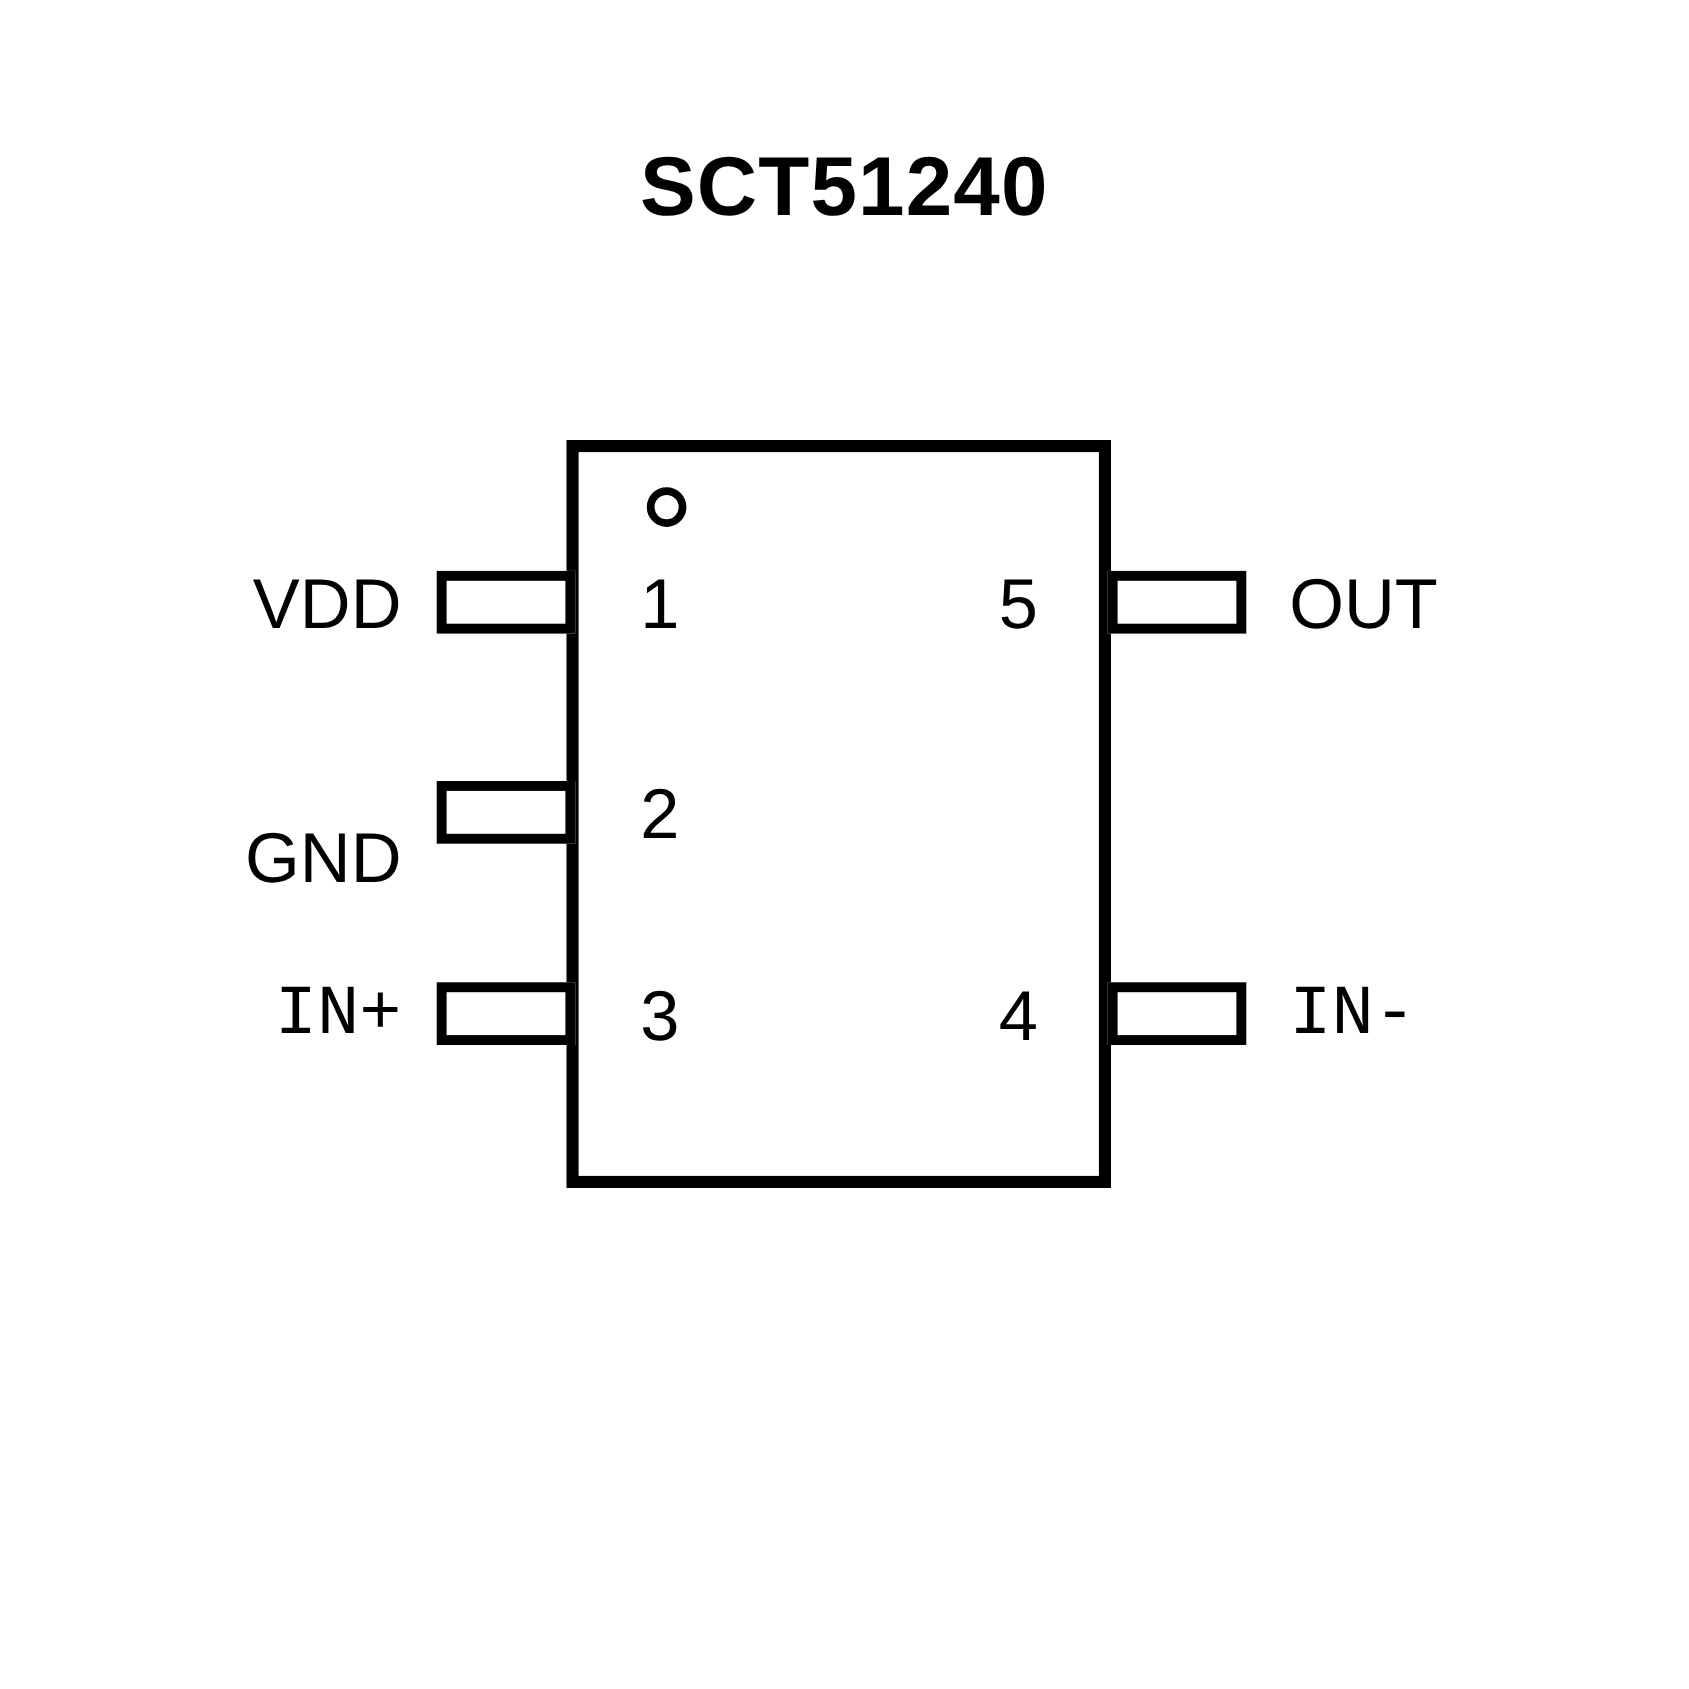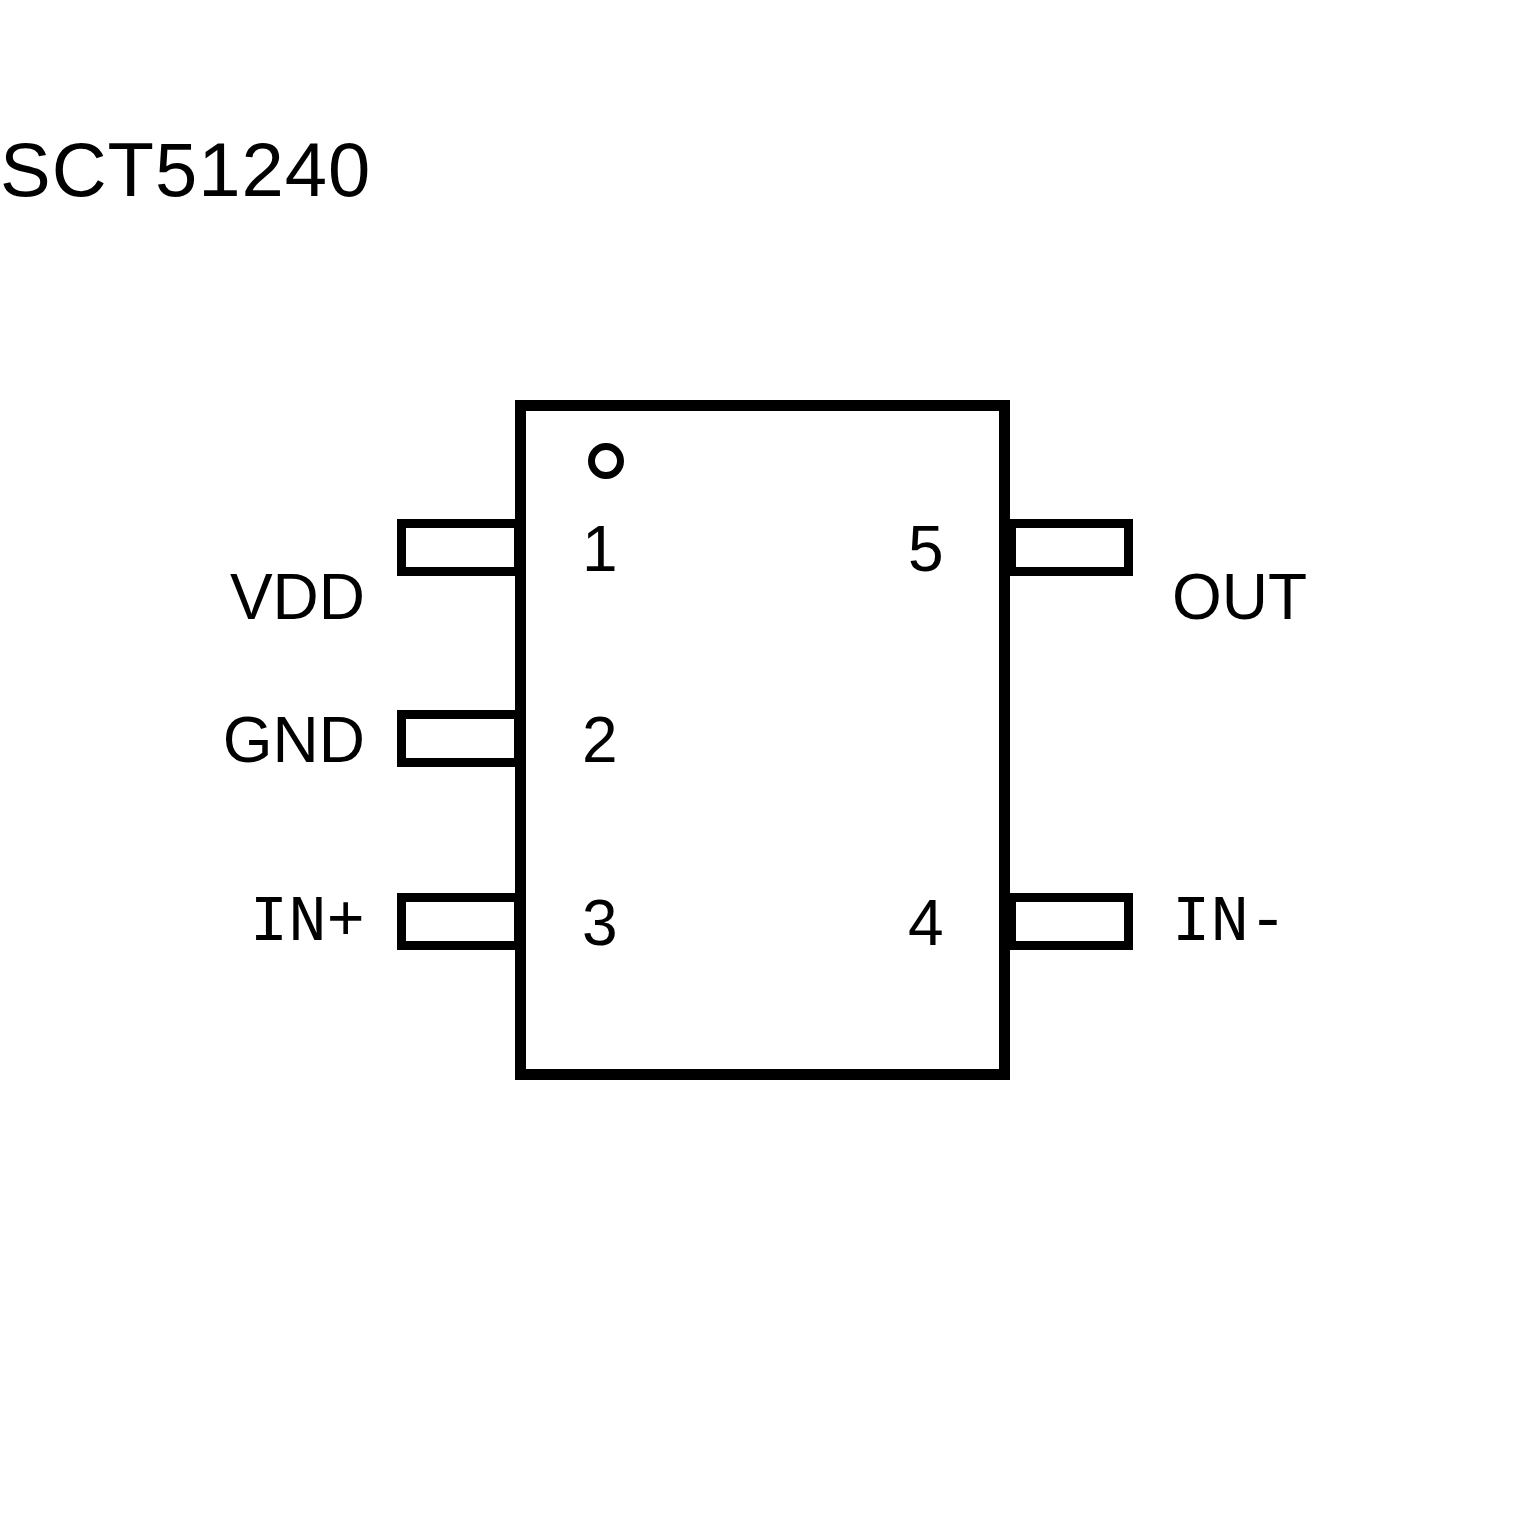--- a/index.html
+++ b/index.html
@@ -14,23 +14,23 @@
     background: #ffffff;
     font-family: "Liberation Sans", sans-serif;
     color: #000000;
     overflow: hidden;
   }
   .title {
     position: absolute;
     top: 126px;
     left: 0;
     width: 100%;
-    text-align: left;
+    text-align: center;
     font-size: 76px;
-    font-weight: 400;
+    font-weight: 700;
     letter-spacing: 1px;
   }
   .ic-body {
     position: absolute;
     left: 515px;
     top: 400px;
     width: 495px;
     height: 680px;
     border: 11px solid #000000;
     box-sizing: border-box;
@@ -80,22 +80,22 @@
   }
   .pin-label.left {
     left: 120px;
     width: 245px;
     text-align: right;
   }
   .pin-label.right {
     left: 1172px;
     text-align: right;
   }
-  .pin-label.row-1 { top: 517px; margin-top: 48px; }
-  .pin-label.row-2 { top: 708px; }
+  .pin-label.row-1 { top: 517px; }
+  .pin-label.row-2 { top: 748px; }
   .pin-label.row-3 { top: 891px; font-family: Liberation Mono, monospace; }
 </style>
 </head>
 <body>
 
 <div class="canvas">
 
   <div class="title">SCT51240</div>
 
   <div class="ic-body"></div>

